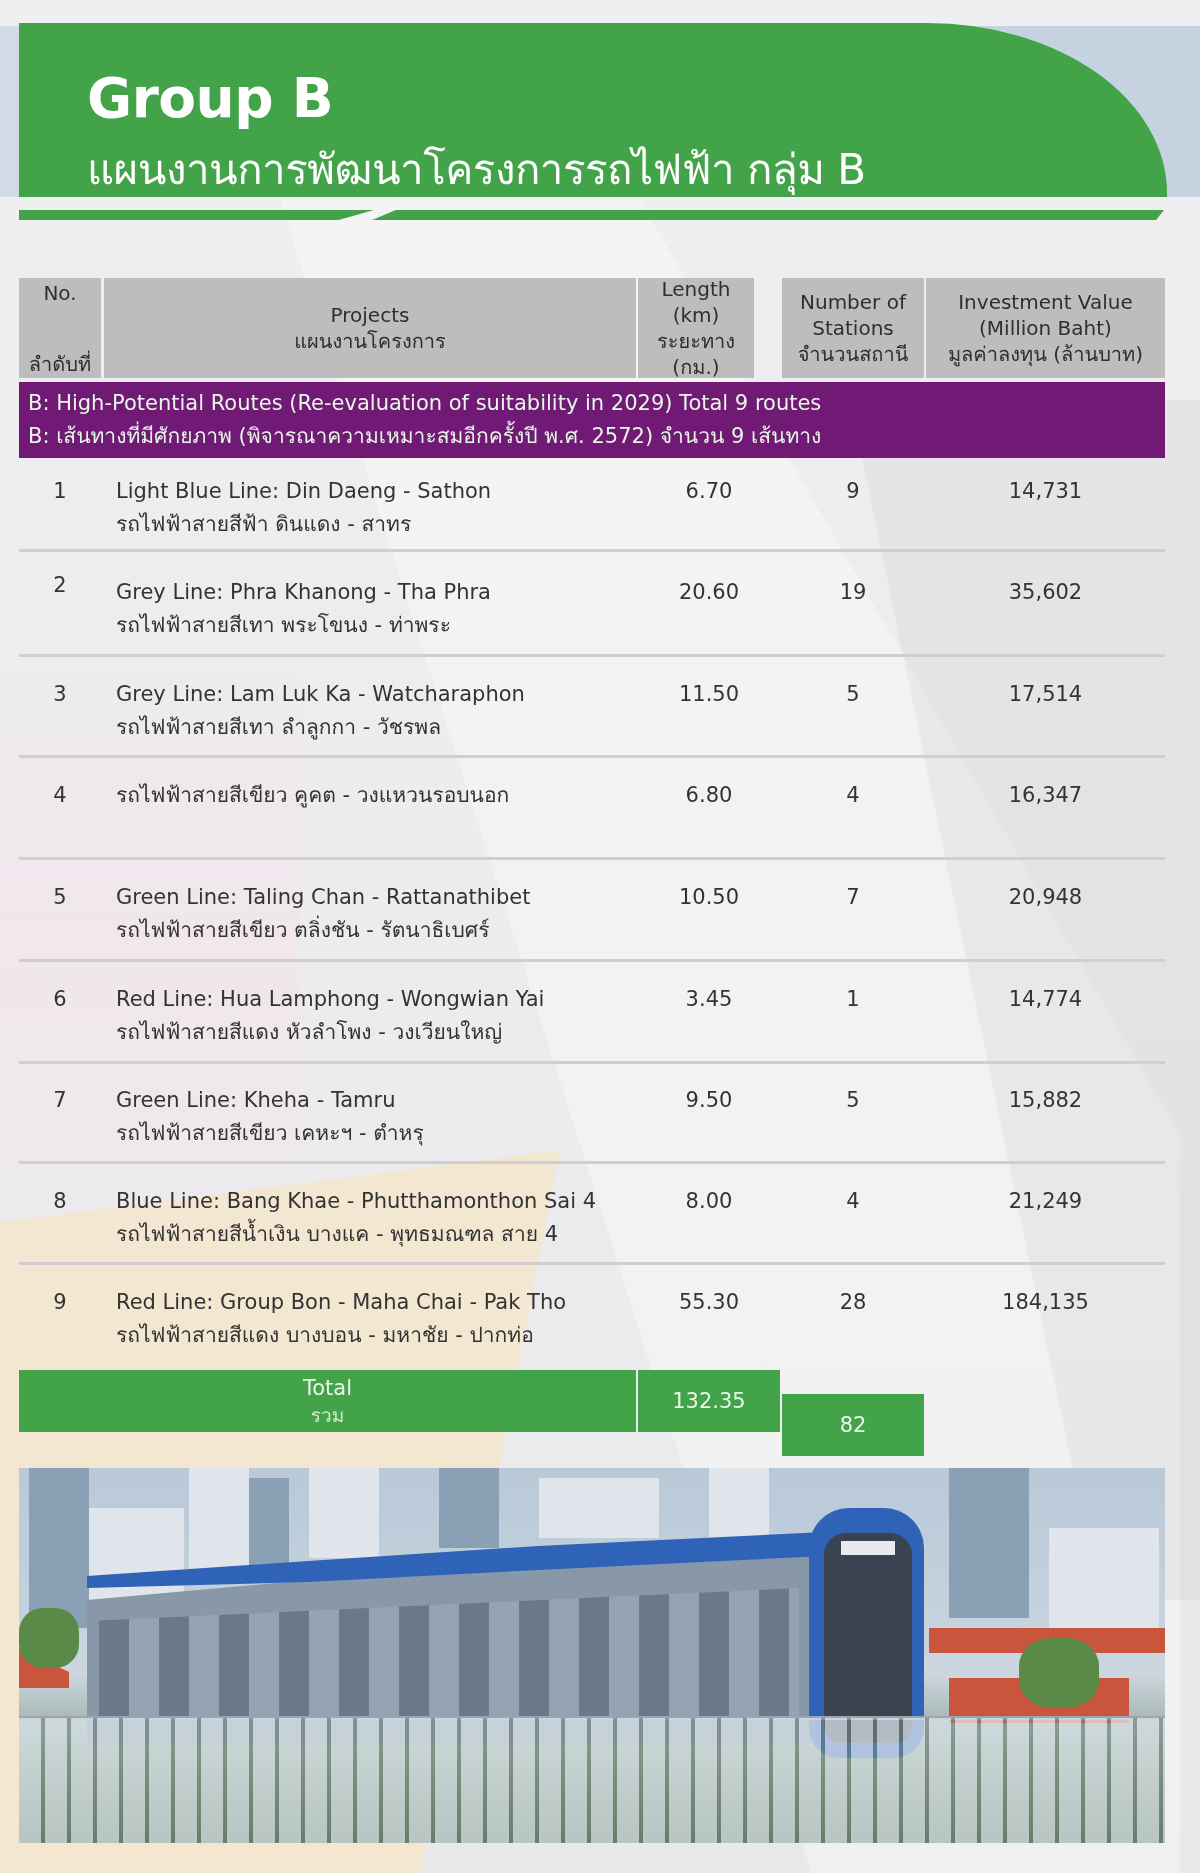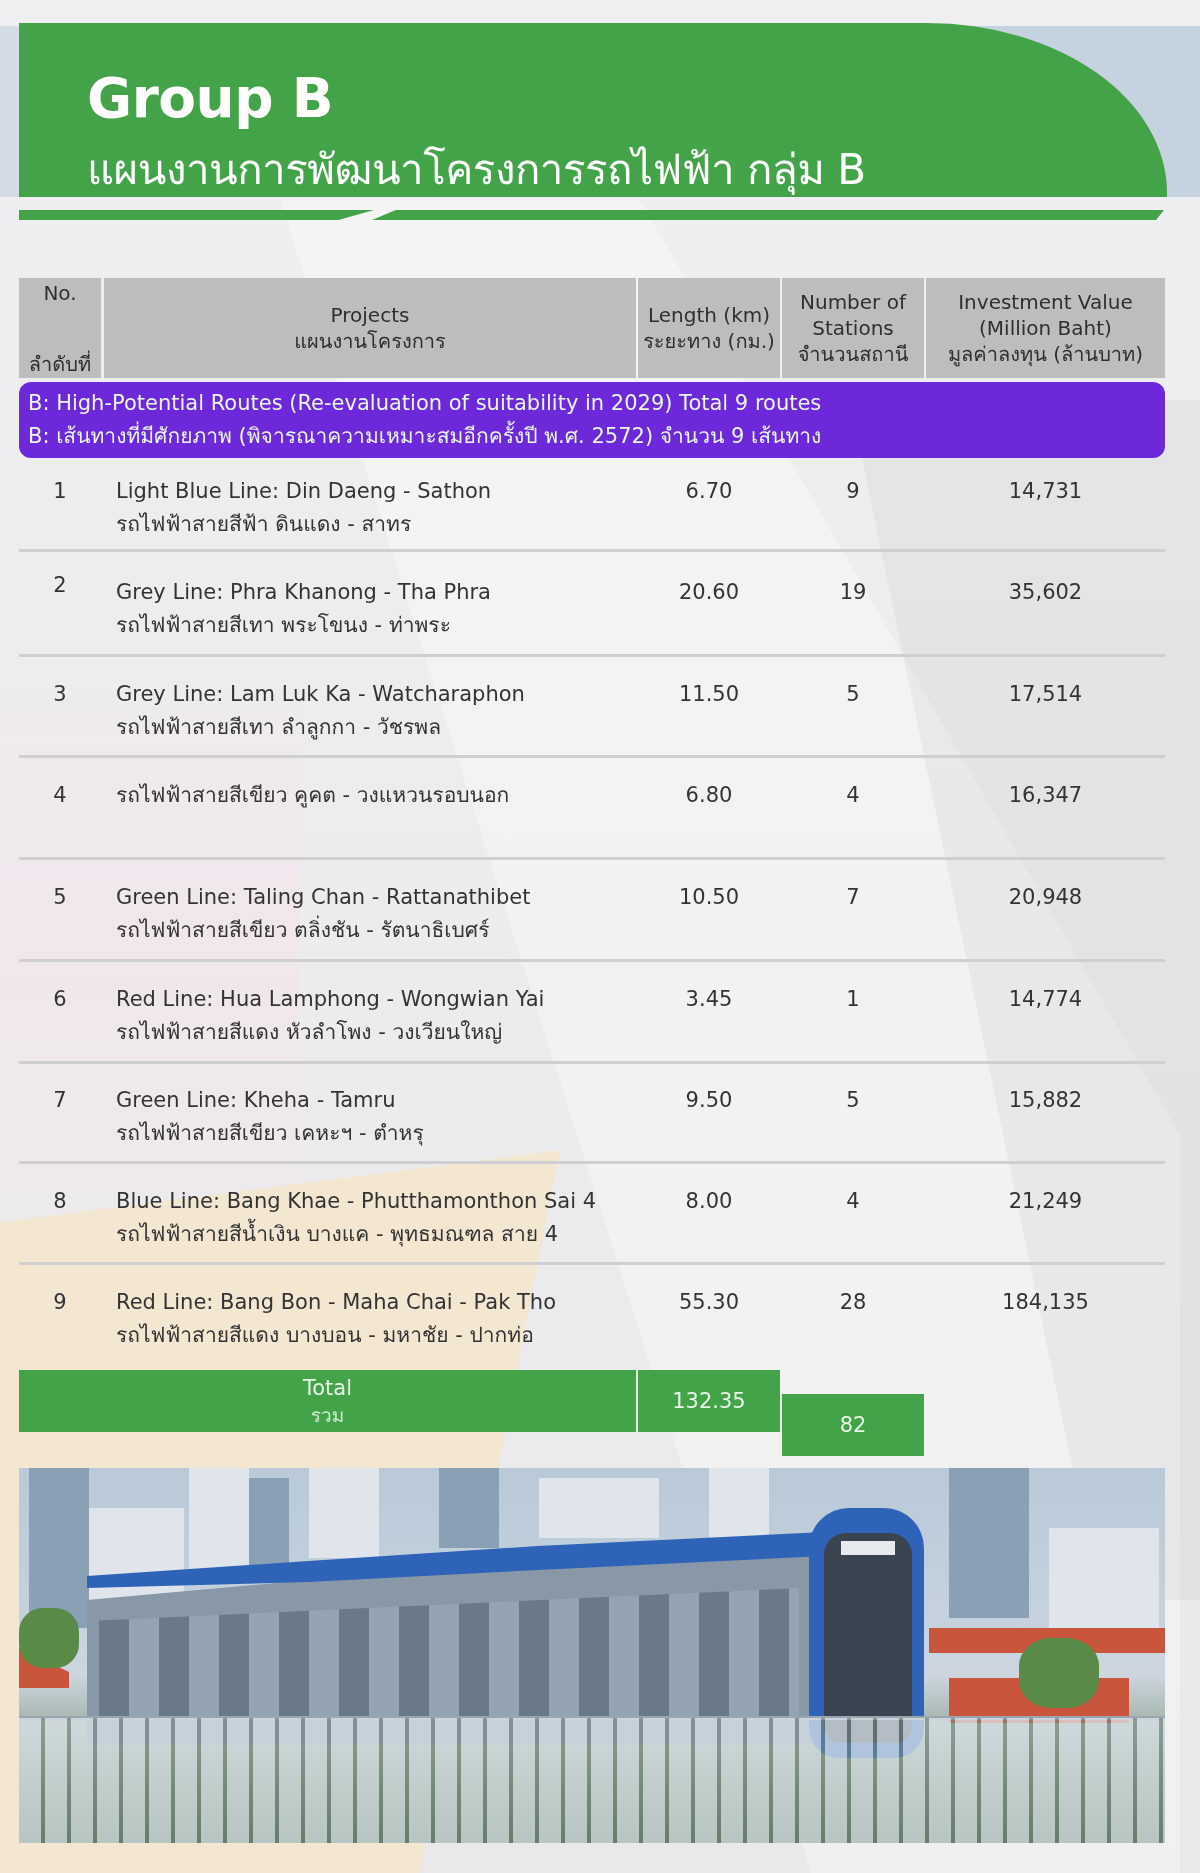--- a/index.html
+++ b/index.html
@@ -70,29 +70,28 @@
   .thead { position: absolute; left: 0; top: 0; width: 1146px; height: 100px; }
   .th {
     position: absolute; top: 0; height: 100px; background: #bdbdbd;
     display: flex; flex-direction: column; justify-content: center; align-items: center;
     text-align: center; font-size: 20px; line-height: 26px; color: #2f2f2f;
   }
   .th .en { font-weight: normal; }
   .th .th-thai { font-size: 20px; }
   .th-no { left: 0; width: 82px; gap: 45px; }
   .th-proj { left: 85px; width: 532px; }
-  .th-len { left: 619px; width: 142px; }
+  .th-len { left: 619px; width: 116px; }
   .th-sta { left: 763px; width: 142px; }
   .th-inv { left: 907px; width: 239px; }
 
   .group-band {
     position: absolute; left: 0; top: 104px; width: 1146px; height: 76px;
-    background: #6d28d9; color: #e8f5e8; font-size: 21px; line-height: 33px;
+    background: #701a75; color: #e8f5e8; font-size: 21px; line-height: 33px;
     padding: 5px 0 0 9px;
-    border-radius: 12px;
   }
 
   .rows { position: absolute; left: 0; top: 180px; width: 1146px; }
   .row {
     position: absolute; left: 0; width: 1146px;
     border-bottom: 3px solid #cfcfd2;
   }
   .row.last { border-bottom: none; }
   .cell { position: absolute; top: 17px; font-size: 21px; line-height: 33px; color: #333; }
   .c-no { left: 0; width: 82px; text-align: center; }
@@ -284,21 +283,21 @@
         <div>Blue Line: Bang Khae - Phutthamonthon Sai 4</div>
         <div>รถไฟฟ้าสายสีน้ำเงิน บางแค - พุทธมณฑล สาย 4</div>
       </div>
       <div class="cell c-len" style="top:21px">8.00</div>
       <div class="cell c-sta" style="top:21px">4</div>
       <div class="cell c-inv" style="top:21px">21,249</div>
     </div>
     <div class="row last" style="top:807px;height:105px">
       <div class="cell c-no" style="top:21px">9</div>
       <div class="cell c-proj" style="top:21px">
-        <div>Red Line: Bang Bon - Maha Chai - Pak Tho</div>
+        <div>Red Line: Group Bon - Maha Chai - Pak Tho</div>
         <div>รถไฟฟ้าสายสีแดง บางบอน - มหาชัย - ปากท่อ</div>
       </div>
       <div class="cell c-len" style="top:21px">55.30</div>
       <div class="cell c-sta" style="top:21px">28</div>
       <div class="cell c-inv" style="top:21px">184,135</div>
     </div>
   </div>
 
   <div class="total">
     <div class="tc tc-label">

